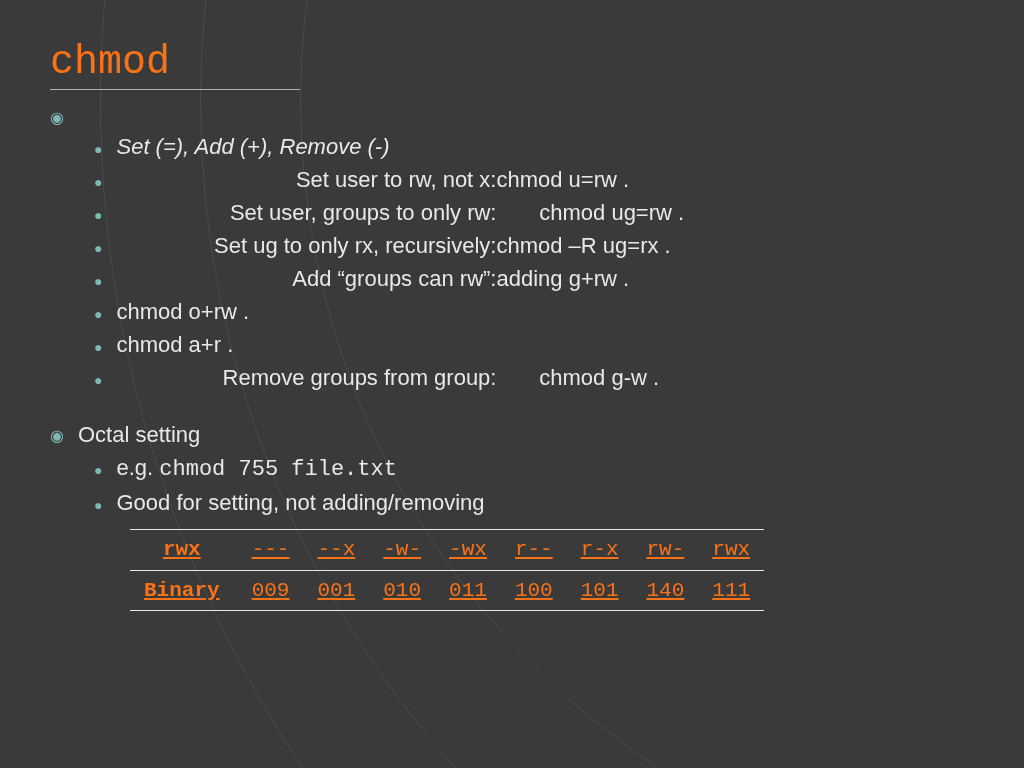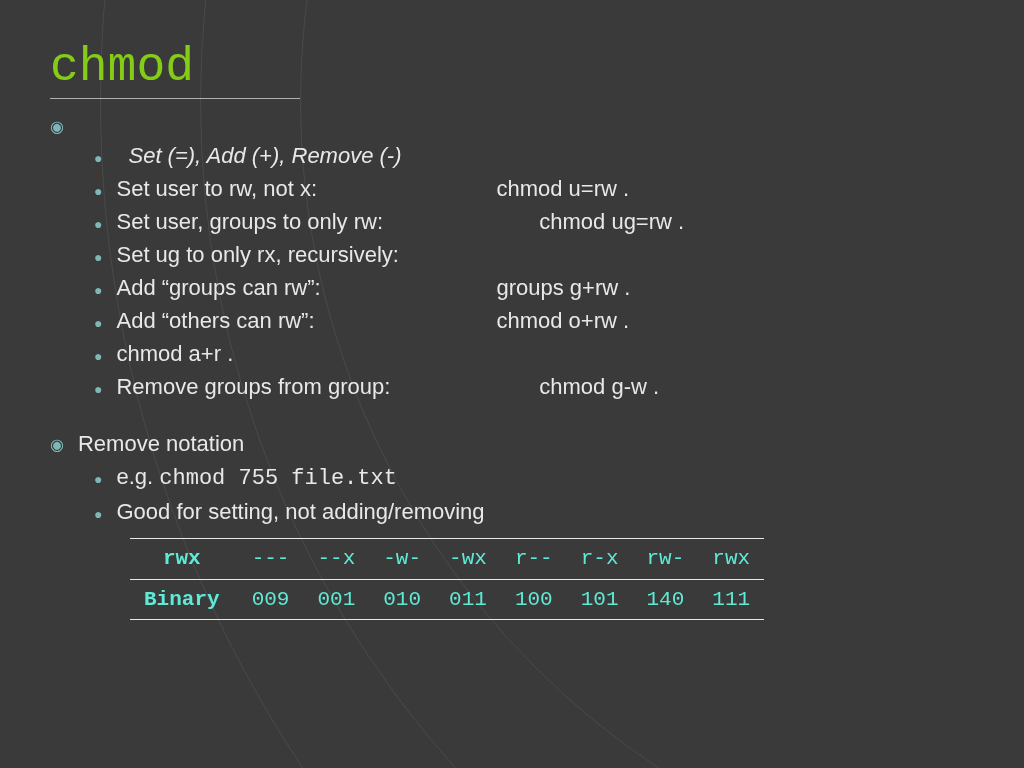--- a/index.html
+++ b/index.html
@@ -21,22 +21,22 @@
   .slide {
     position: relative;
     padding: 40px 50px 20px 50px;
     box-sizing: border-box;
     width: 100%;
     height: 100%;
     z-index: 2;
   }
   .title {
     font-family: "Courier New", monospace;
-    font-size: 48px;
-    color: #84cc16;
+    font-size: 40px;
+    color: #f97316;
     border-bottom: 1px solid rgba(255,255,255,0.6);
     padding-bottom: 4px;
     margin-bottom: 10px;
     width: 250px;
   }
   .content {
     font-size: 22px;
     line-height: 1.5;
   }
   .bullet-main {
@@ -57,48 +57,49 @@
   }
   .bullet-sub .ico {
     color: #7fb7b7;
     font-size: 14px;
     margin-right: 14px;
     margin-top: 9px;
   }
   .bullet-sub .row {
     display: flex;
     width: 780px;
+    text-align: right;
   }
   .desc {
     flex: 0 0 380px;
   }
   .cmd {
     font-family: Liberation Sans, sans-serif;
     white-space: pre;
   }
   .mono {
     font-family: "Courier New", monospace;
   }
   .ital {
     font-style: italic;
-    margin-left: 12px;
   }
   .spacer {
     height: 18px;
   }
   table {
     border-collapse: collapse;
     margin: 10px 0 0 80px;
     font-family: "Courier New", monospace;
     font-size: 21px;
   }
   th, td {
     padding: 4px 14px;
     text-align: center;
-    color: #5eead4;
+    color: #f97316;
+    text-decoration: underline;
   }
   .tbl-top { border-top: 1px solid #e8e8e8; }
   .tbl-bot { border-bottom: 1px solid #e8e8e8; }
   .rowlabel {
     font-weight: bold;
     text-align: center;
     padding-right: 18px;
   }
 </style>
 </head>
@@ -135,33 +136,33 @@
           <span class="ico">●</span>
           <div class="row">
             <span class="desc">Set user, groups to only rw:</span>
             <span class="cmd">       chmod ug=rw .</span>
           </div>
         </div>
         <div class="bullet-sub">
           <span class="ico">●</span>
           <div class="row">
             <span class="desc">Set ug to only rx, recursively:</span>
+            <span class="cmd">chmod –R ug=rx .</span>
           </div>
         </div>
         <div class="bullet-sub">
           <span class="ico">●</span>
           <div class="row">
             <span class="desc">Add “groups can rw”:</span>
-            <span class="cmd">groups g+rw .</span>
-          </div>
-        </div>
-        <div class="bullet-sub">
-          <span class="ico">●</span>
-          <div class="row">
-            <span class="desc">Add “others can rw”:</span>
+            <span class="cmd">adding g+rw .</span>
+          </div>
+        </div>
+        <div class="bullet-sub">
+          <span class="ico">●</span>
+          <div class="row">
             <span class="cmd">chmod o+rw .</span>
           </div>
         </div>
         <div class="bullet-sub">
           <span class="ico">●</span>
           <div class="row">
             <span class="cmd">chmod a+r .</span>
           </div>
         </div>
         <div class="bullet-sub">
@@ -170,21 +171,21 @@
             <span class="desc">Remove groups from group:</span>
             <span class="cmd">       chmod g-w .</span>
           </div>
         </div>
       </div>
 
     <div class="spacer"></div>
 
     <div class="bullet-main">
       <span class="ico">◉</span>
-      <span>Remove notation</span>
+      <span>Octal setting</span>
     </div>
 
     <div class="bullet-sub">
       <span class="ico">●</span>
       <span>
         <span>e.g. </span><span class="mono">chmod 755 file.txt</span>
       </span>
     </div>
 
     <div class="bullet-sub">

